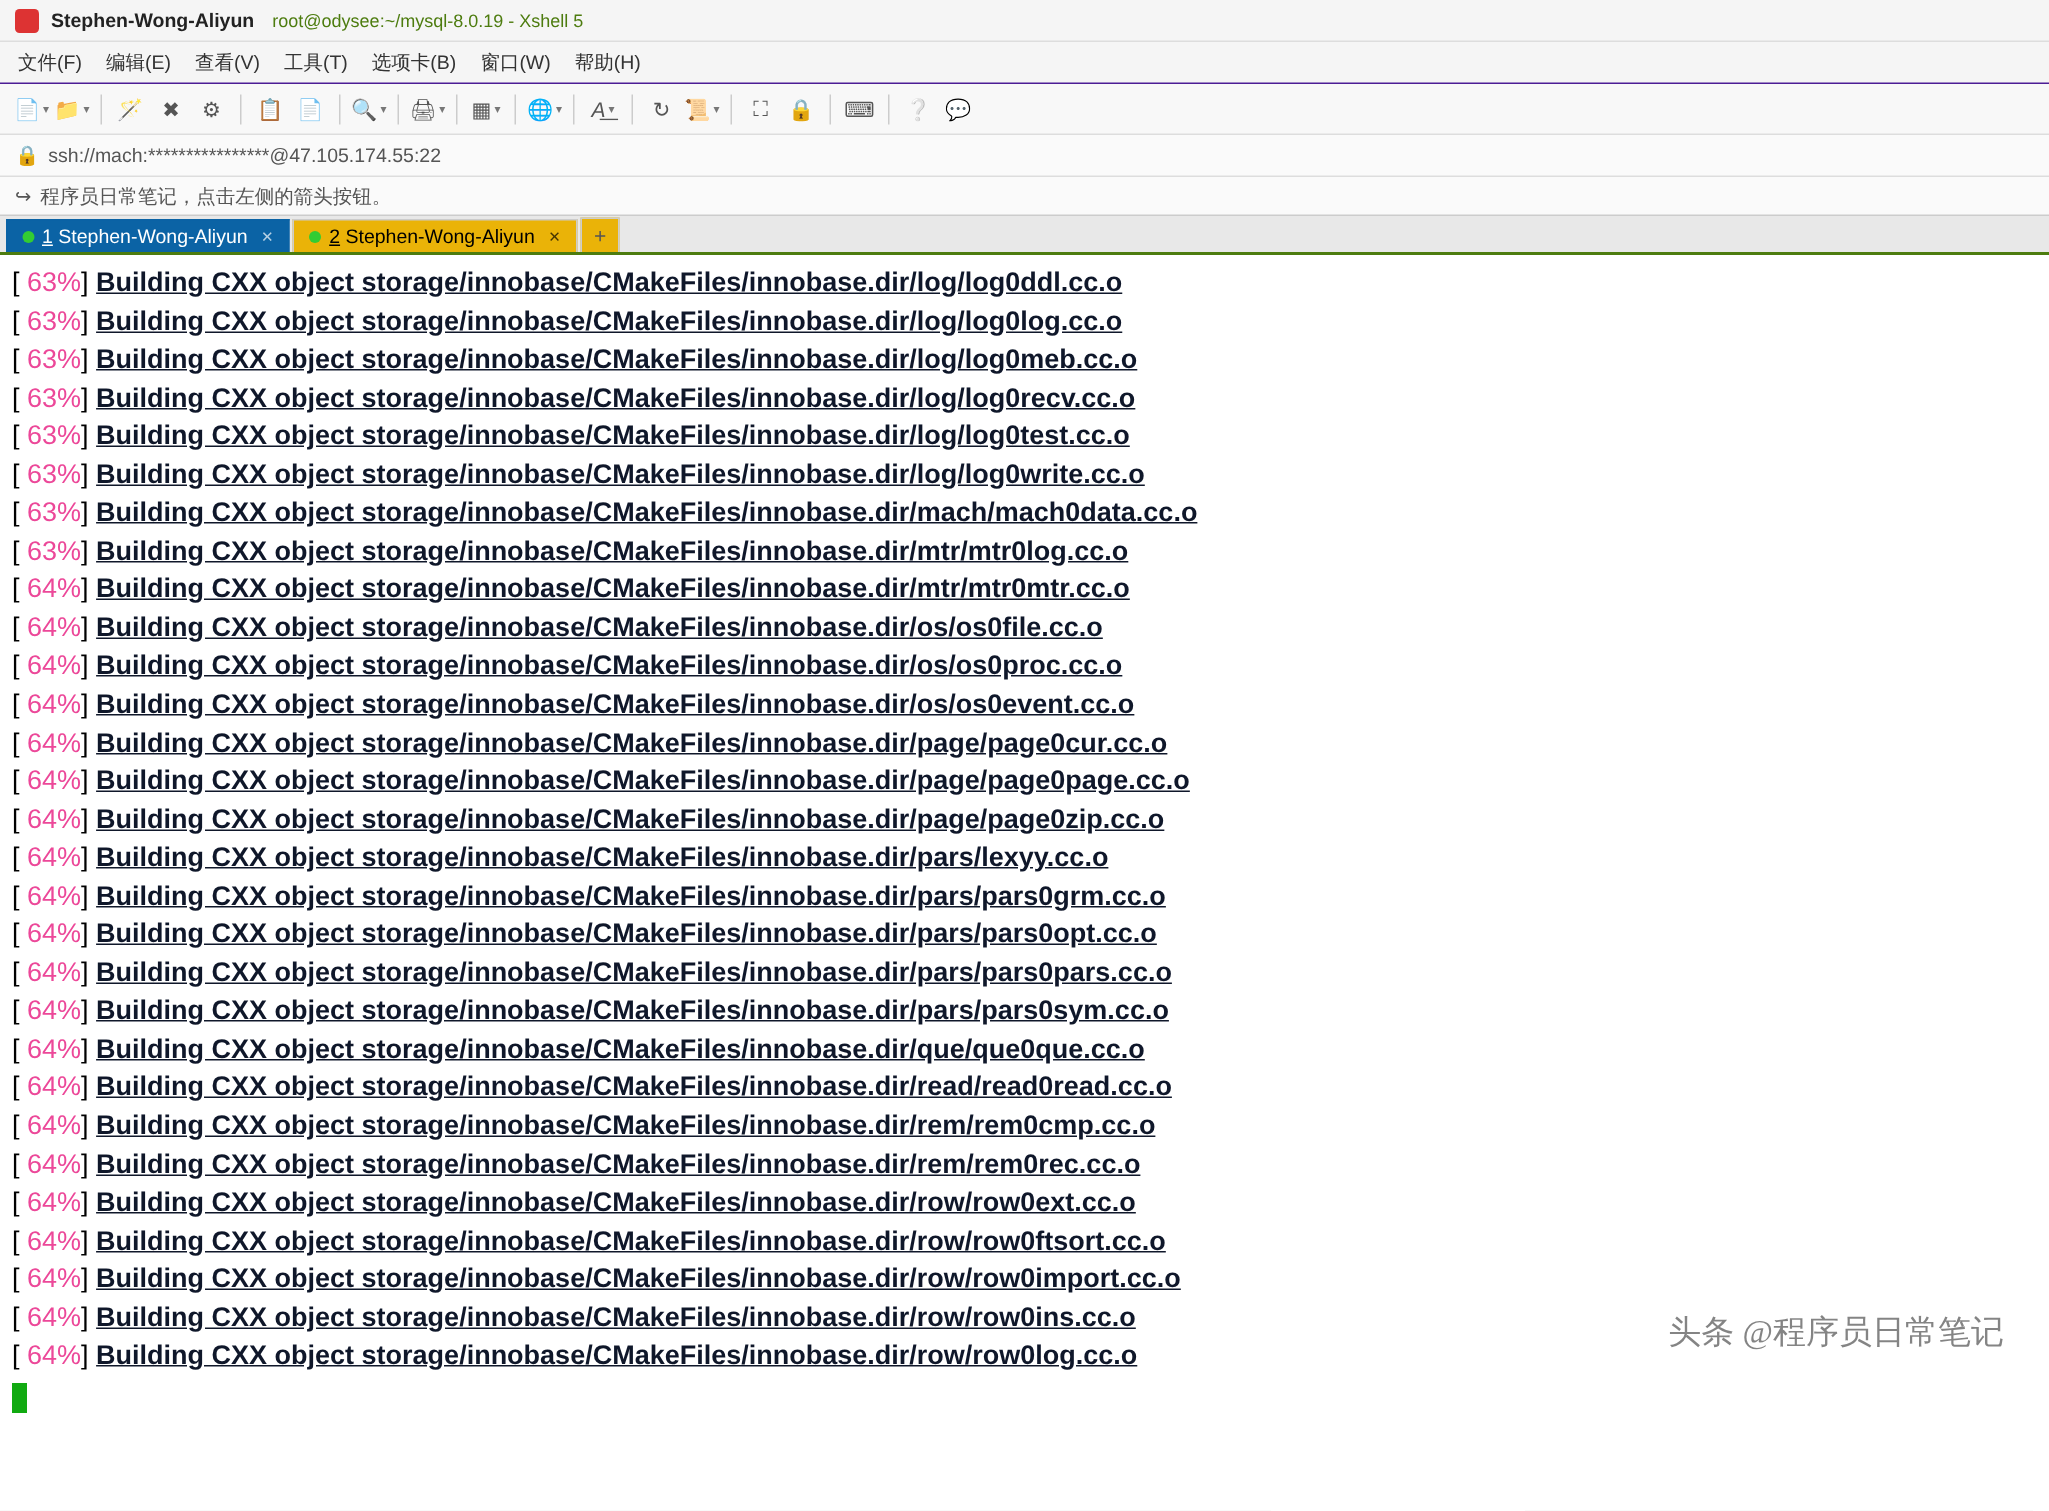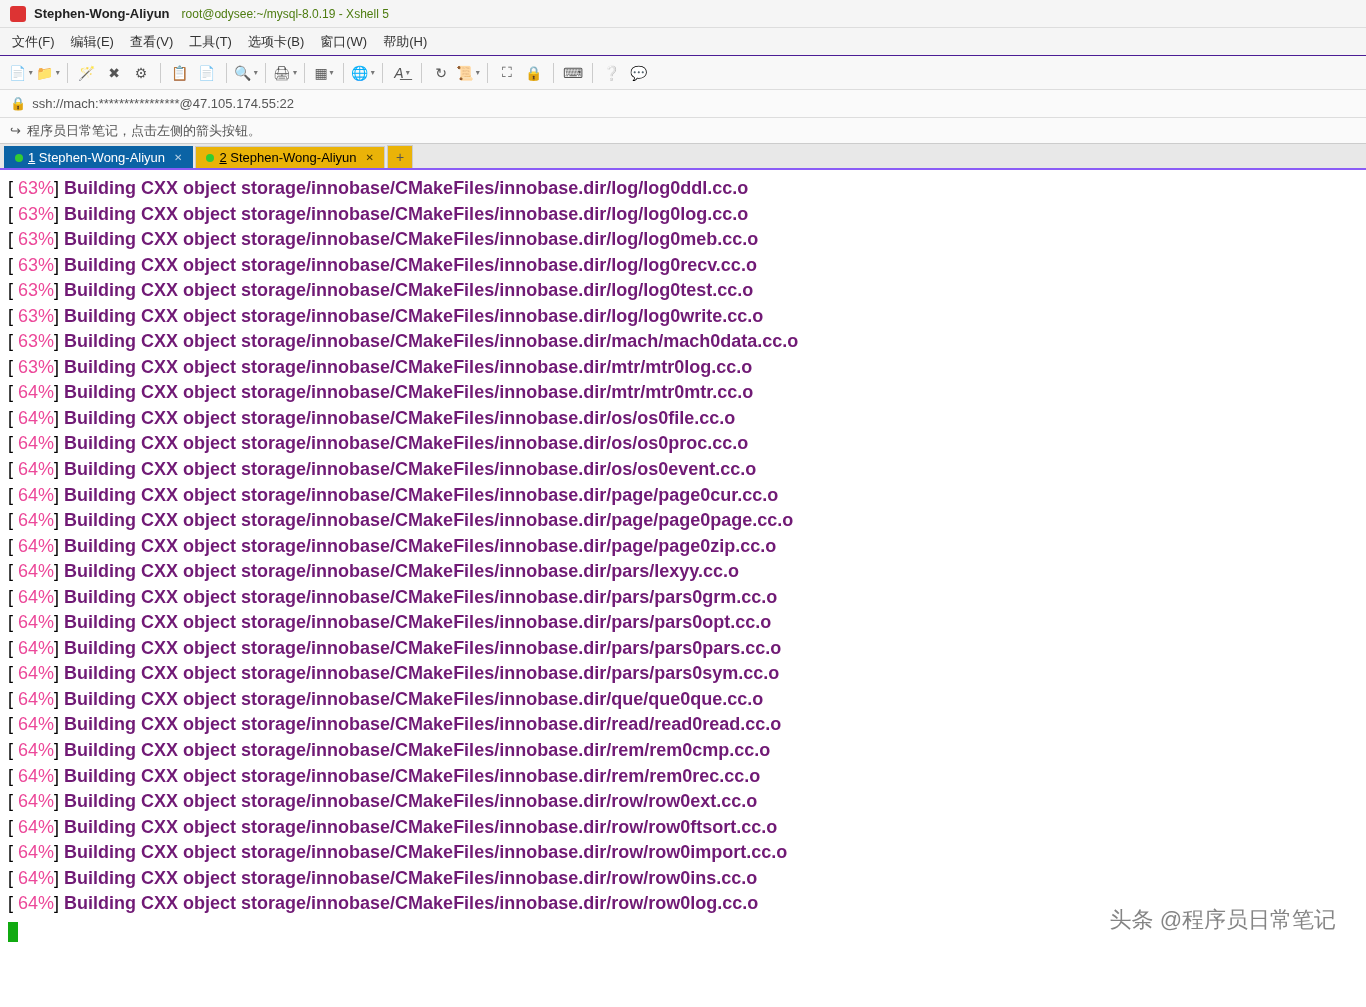--- a/index.html
+++ b/index.html
@@ -16,36 +16,36 @@
   .toolbar { display: flex; align-items: center; padding: 4px 10px; background:#f8f8f8; border-bottom:1px solid #ddd; height: 34px; gap: 5px; }
   .tb-btn { width: 22px; height: 22px; display:flex; align-items:center; justify-content:center; font-size:14px; color:#555; }
   .tb-sep { width:1px; height:20px; background:#ccc; margin:0 3px; }
   .dd::after { content:"▾"; font-size:8px; margin-left:2px; color:#777; }
 
   .addressbar { display:flex; align-items:center; background:#fafafa; border-bottom:1px solid #ddd; height: 28px; padding:0 10px; font-size:13px; color:#555; gap:6px;}
   .lock { color:#888; }
 
   .sessionbar { display:flex; align-items:center; background:#fafafa; border-bottom:1px solid #ccc; height: 26px; padding:0 10px; font-size:13px; color:#555; gap:6px;}
 
-  .tabstrip { display:flex; align-items:flex-end; background:#e8e8e8; height: 26px; border-bottom:2px solid #8b5cf6; padding-left:4px; }
+  .tabstrip { display:flex; align-items:flex-end; background:#e8e8e8; height: 26px; border-bottom:2px solid #4d7c0f; padding-left:4px; }
   .tab { display:flex; align-items:center; padding: 3px 10px; font-size:13px; background:#eab308; border:1px solid #ccc; border-bottom:none; margin-right:2px; gap:5px; }
   .tab.active { background:#0b63a5; color:#fff; border-color:#0b63a5; }
   .tab .dot { width:8px; height:8px; border-radius:50%; background:#3c3; }
   .tab .num { text-decoration: underline; }
   .tab .close { font-size:10px; opacity:.7; margin-left:4px; }
   .tab.add { padding:3px 8px; font-size:14px; color:#555; }
 
   .terminal { background:#fff; padding: 6px 8px; font-family: Consolas, "Courier New", monospace; font-size: 18px; line-height: 1.42; white-space: pre; overflow:hidden; height: calc(1007px - 28px - 28px - 34px - 28px - 26px - 26px); }
   .line { display:block; }
   .bracket { color:#000; }
   .pct { color:#ec4899; }
-  .green { color:#701a75; font-weight:600; }
+  .green { color:#0f172a; font-weight:600;text-decoration:underline; }
   .cursor { display:inline-block; width:10px; height:20px; background:#1a1; vertical-align:bottom; }
 
-  .watermark { position:absolute; right:30px; bottom:72px; font-size:22px; color:#333; opacity:.6; font-family:Liberation Sans, sans-serif; }
+  .watermark { position:absolute; right:30px; bottom:104px; font-size:22px; color:#333; opacity:.6; font-family:Liberation Serif, serif; }
 </style>
 </head>
 <body>
 
 <div class="titlebar">
   <div class="app-icon"></div>
   <span class="title-session">Stephen-Wong-Aliyun</span>
   <span class="title-path">root@odysee:~/mysql-8.0.19 - Xshell 5</span>
 </div>
 

